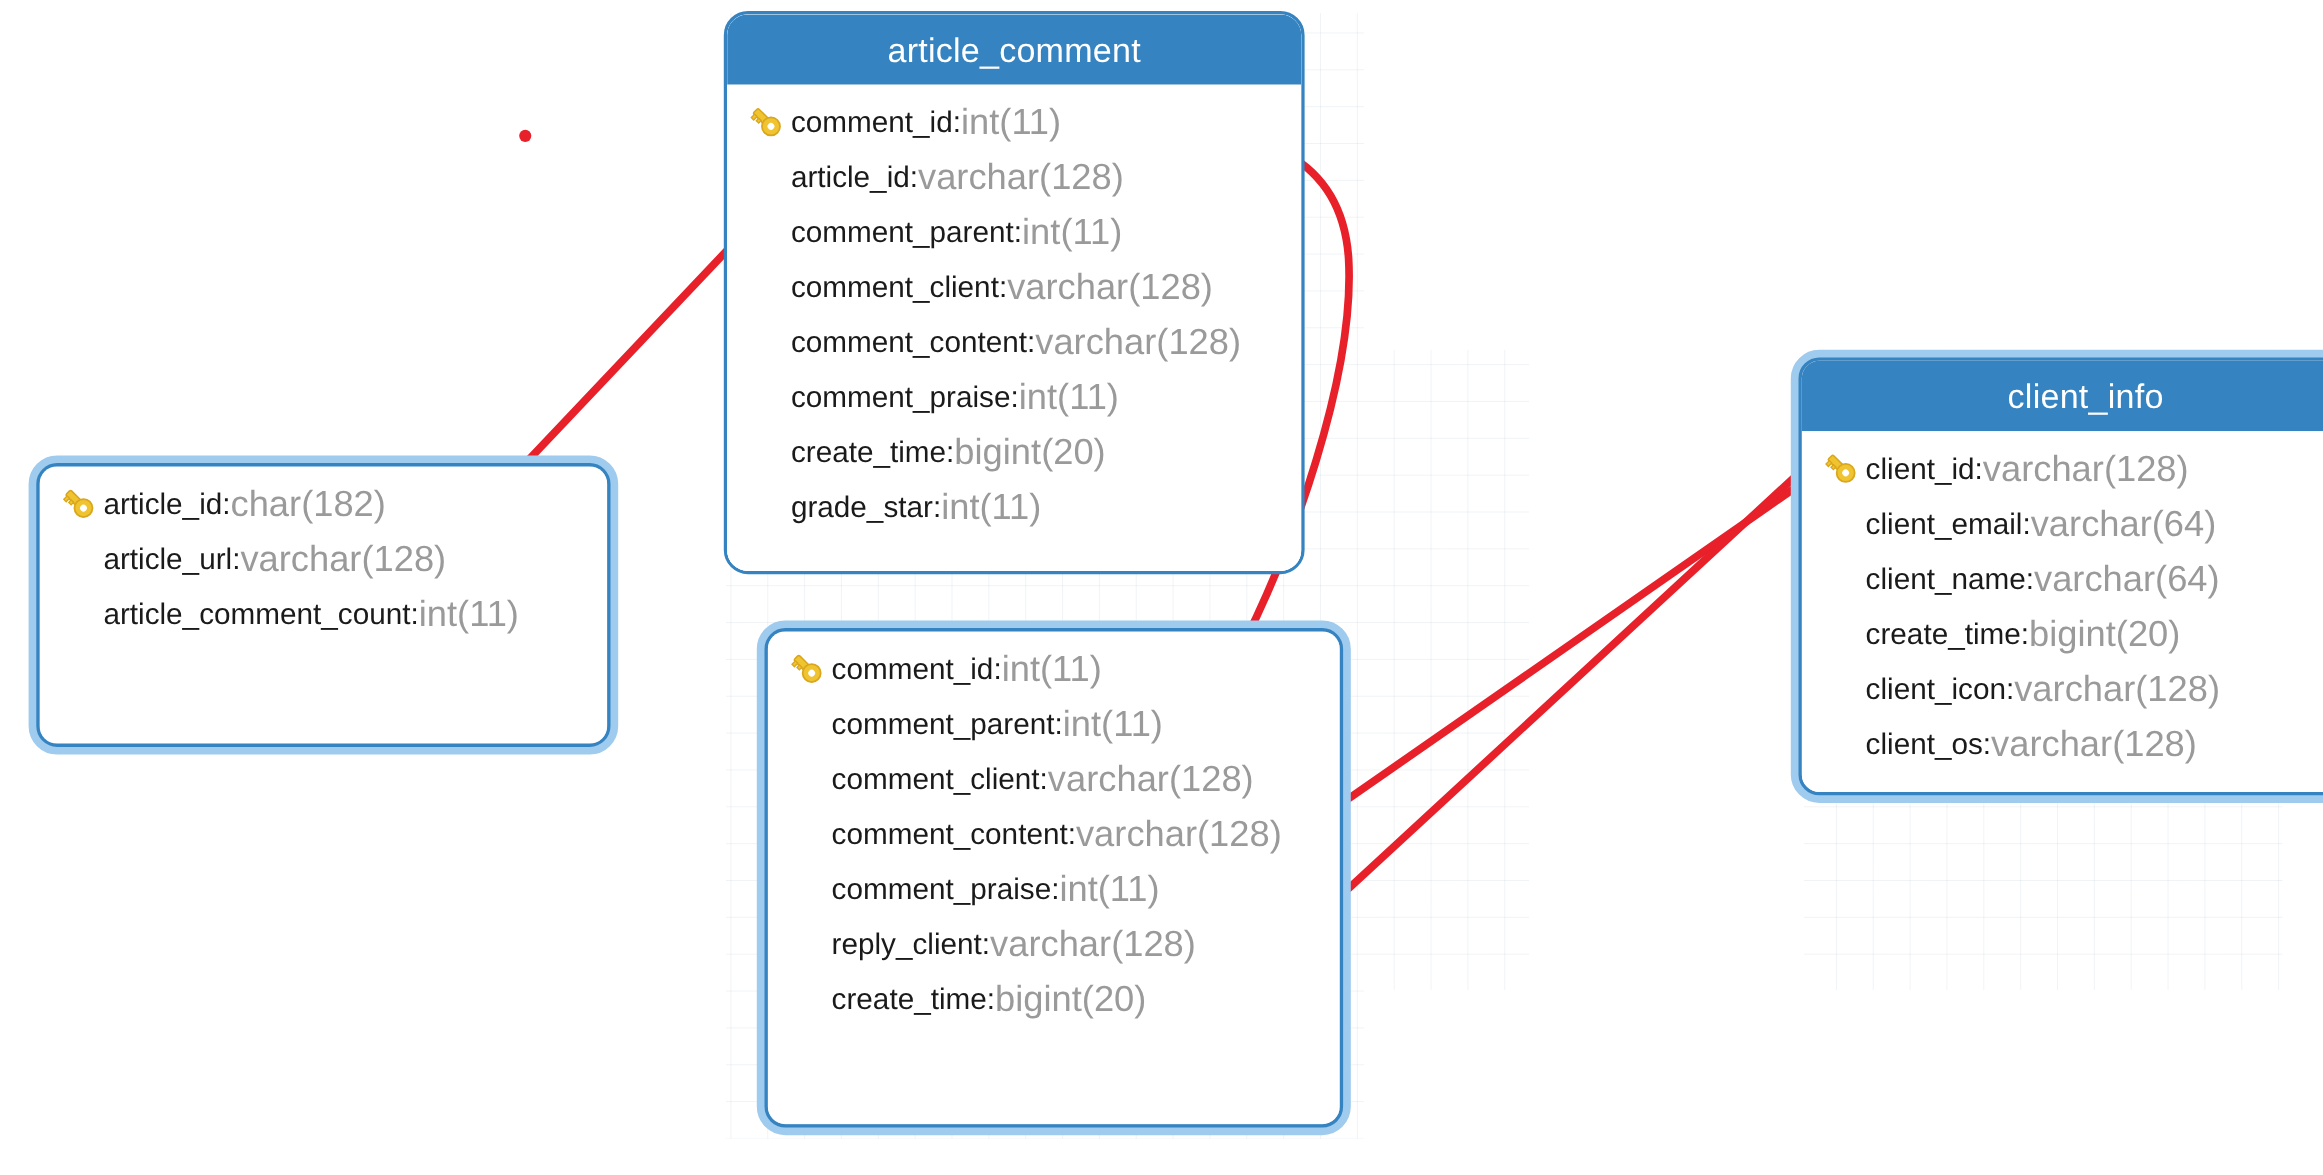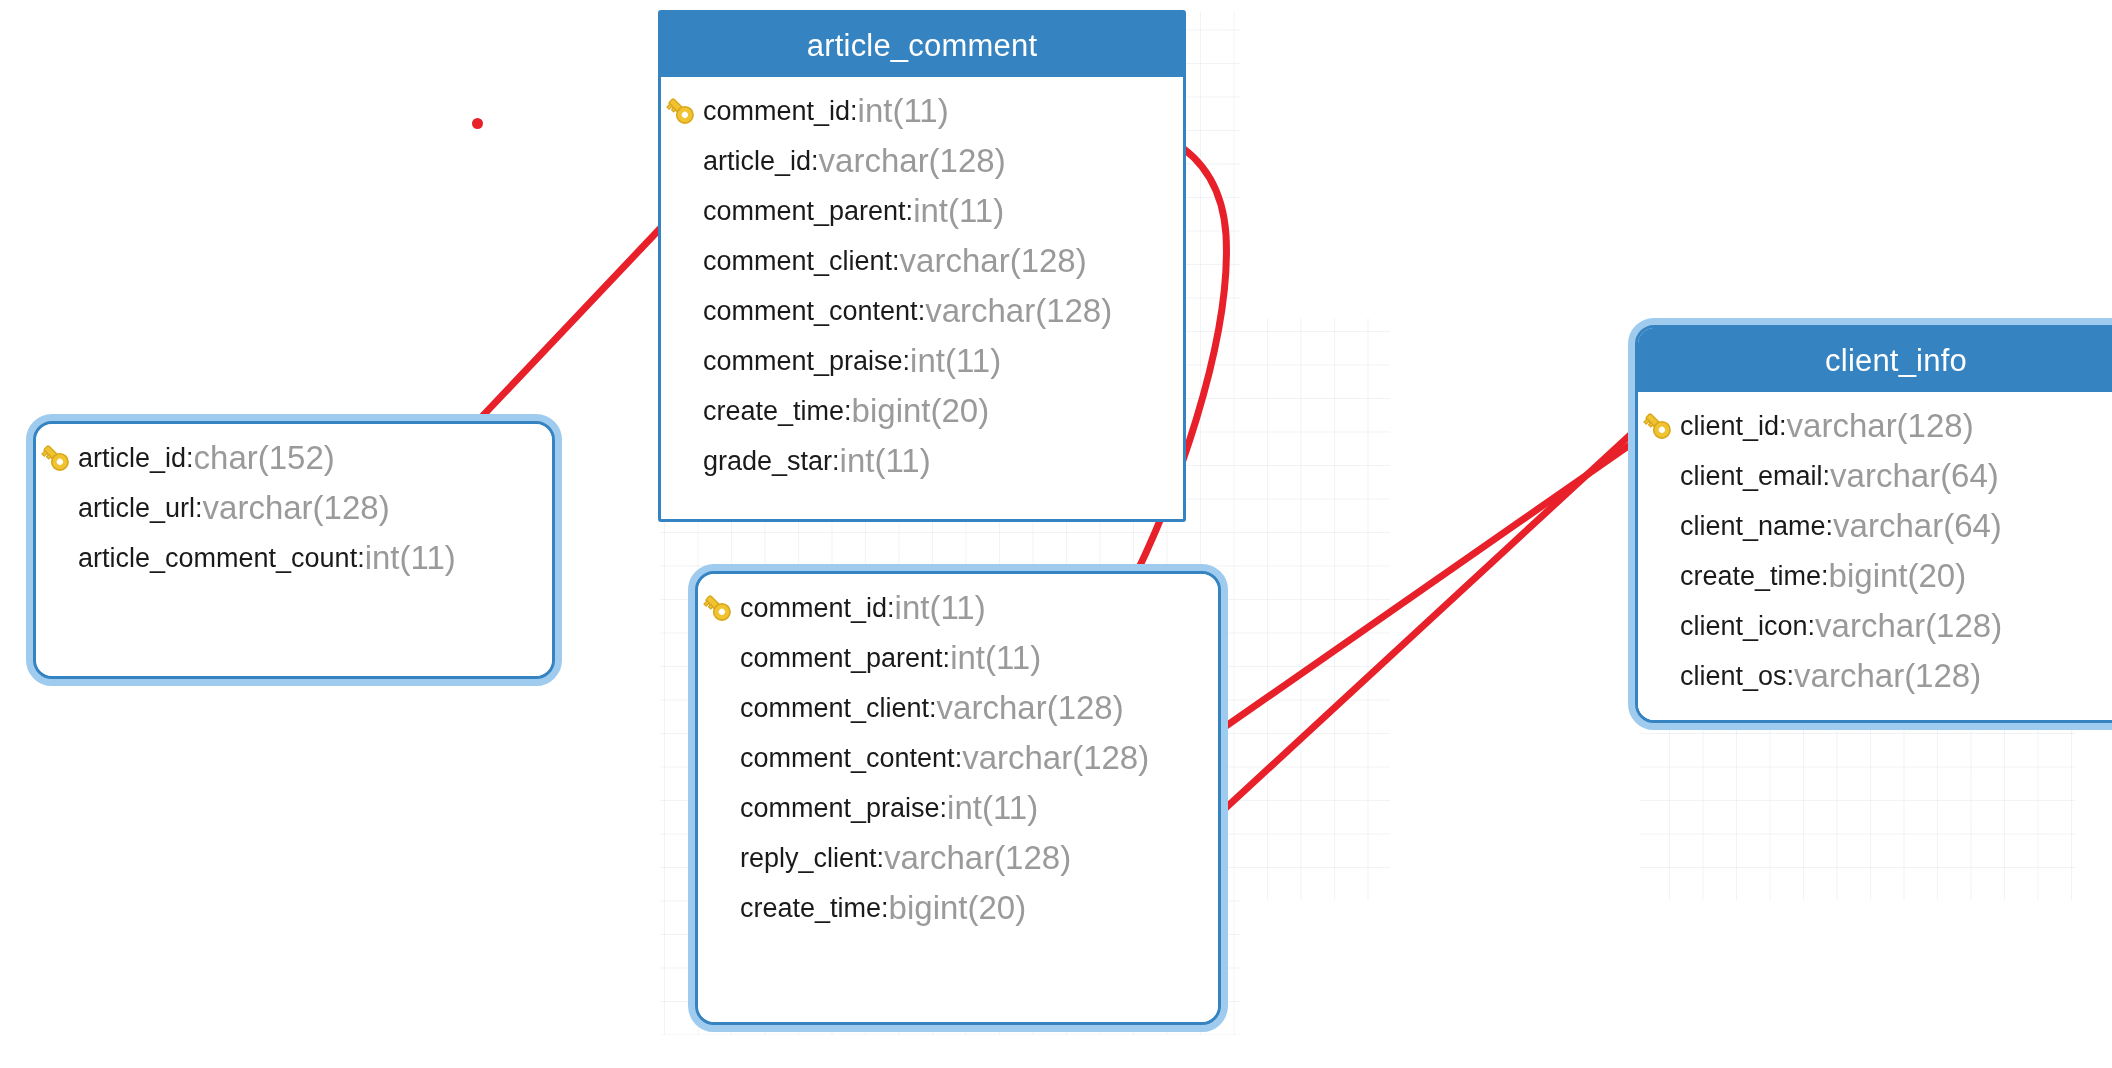--- a/index.html
+++ b/index.html
@@ -32,21 +32,21 @@
     box-sizing:border-box;
     width:100%;height:100%;
     border:3px solid #3583c0;
     border-radius:19px;
     background:#fff;
     overflow:hidden;
     display:flex;flex-direction:column;
   }
   .tbl.plain{
     border:3px solid #3583c0;
-    border-radius:3px;
+    border-radius:22px;
     background:#fff;
     overflow:hidden;
   }
   .tbl.plain .shell{border:0;border-radius:0;}
 
   .thead{
     background:#3583c0;
     color:#fff;
     text-align:center;
     font-size:31px;
@@ -57,20 +57,21 @@
   }
   .tbody{
     background:#fff;
     padding:9px 0 14px 0;
     flex:1 1 auto;
   }
   .row{
     display:flex;
     align-items:center;
     height:50px;
+    padding-left:16px;
     white-space:nowrap;
   }
   .keyslot{
     width:40px;min-width:40px;height:34px;
     display:flex;align-items:center;justify-content:center;
     margin-right:2px;
   }
   .fname{font-size:27px;color:#1a1a1a;}
   .ftype{font-size:33px;color:#9a9a9a;}
   .colon{font-size:27px;color:#1a1a1a;}
@@ -180,21 +181,21 @@
                   <rect x="2.5" y="13.6" width="15" height="6.6" rx="1.6" fill="#F0C330" stroke="#D9A61C" stroke-width="1.4"></rect>
                   <rect x="4.2" y="19.6" width="3.1" height="4.4" fill="#F0C330" stroke="#D9A61C" stroke-width="1.2"></rect>
                   <rect x="9.4" y="19.6" width="3.1" height="3.2" fill="#F0C330" stroke="#D9A61C" stroke-width="1.2"></rect>
                   <circle cx="22.5" cy="17" r="8.2" fill="#F0C330" stroke="#D9A61C" stroke-width="1.6"></circle>
                   <circle cx="22.5" cy="17" r="3.1" fill="#fff"></circle>
                 </g>
               </svg>
             </div>
             <span class="fname">article_id</span>
             <span class="colon">: </span>
-            <span class="ftype">char(152)</span>
+            <span class="ftype">char(182)</span>
           </div>
           <div class="row">
             <div class="keyslot"></div>
             <span class="fname">article_url</span>
             <span class="colon">: </span>
             <span class="ftype">varchar(128)</span>
           </div>
           <div class="row">
             <div class="keyslot"></div>
             <span class="fname">article_comment_count</span>

